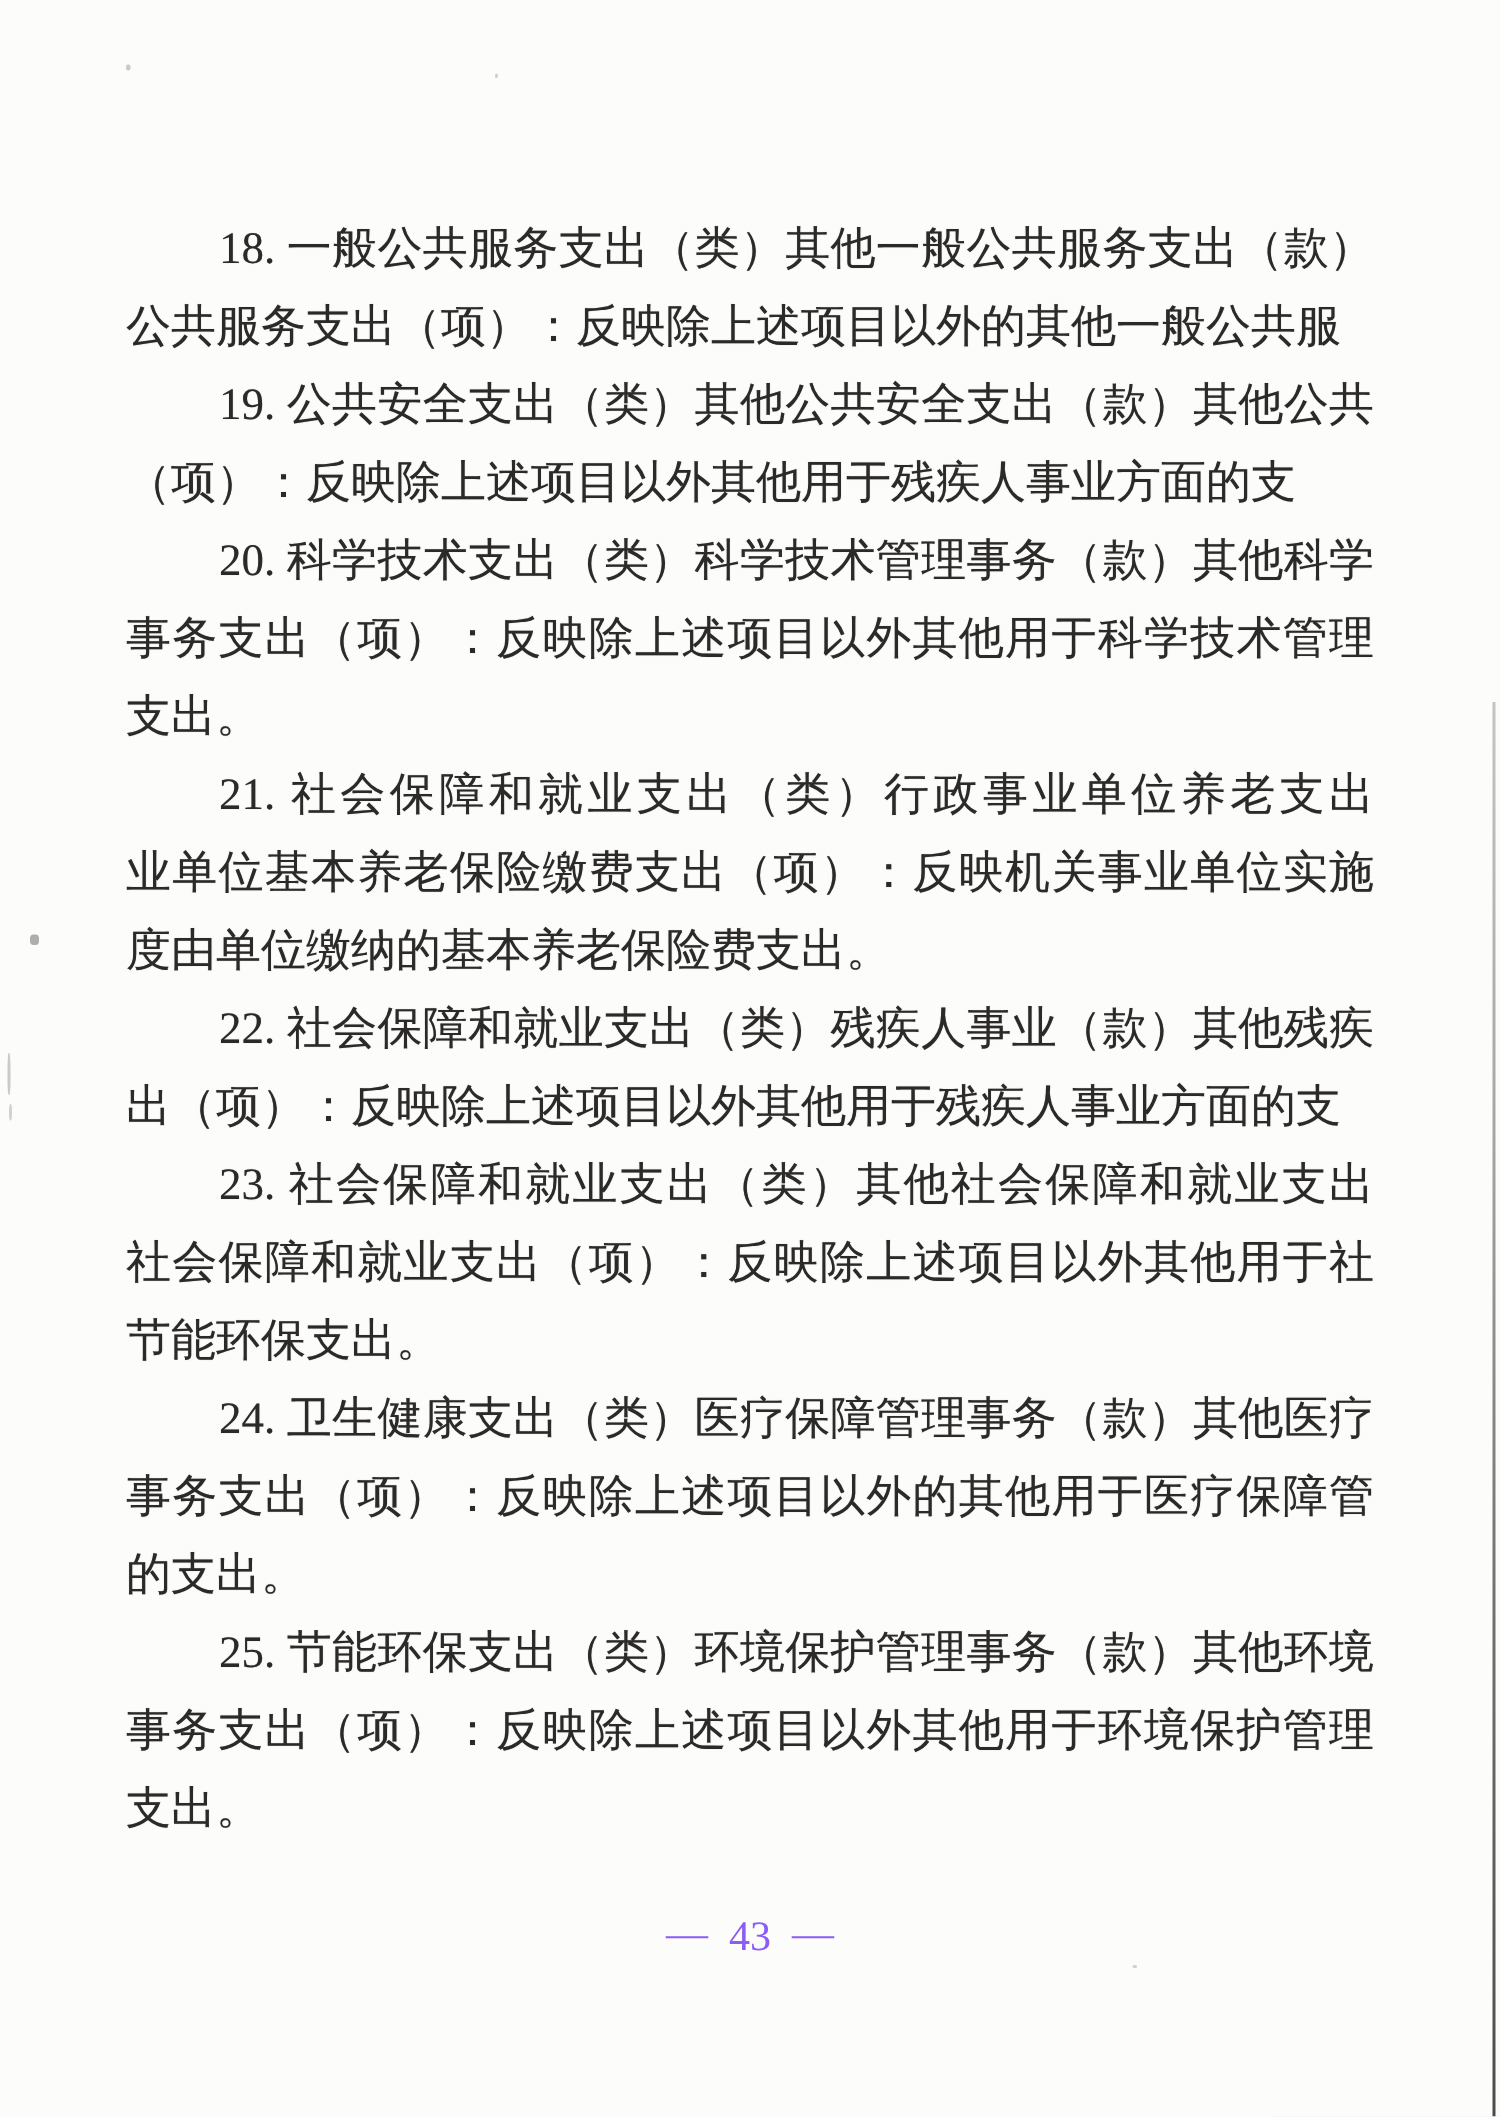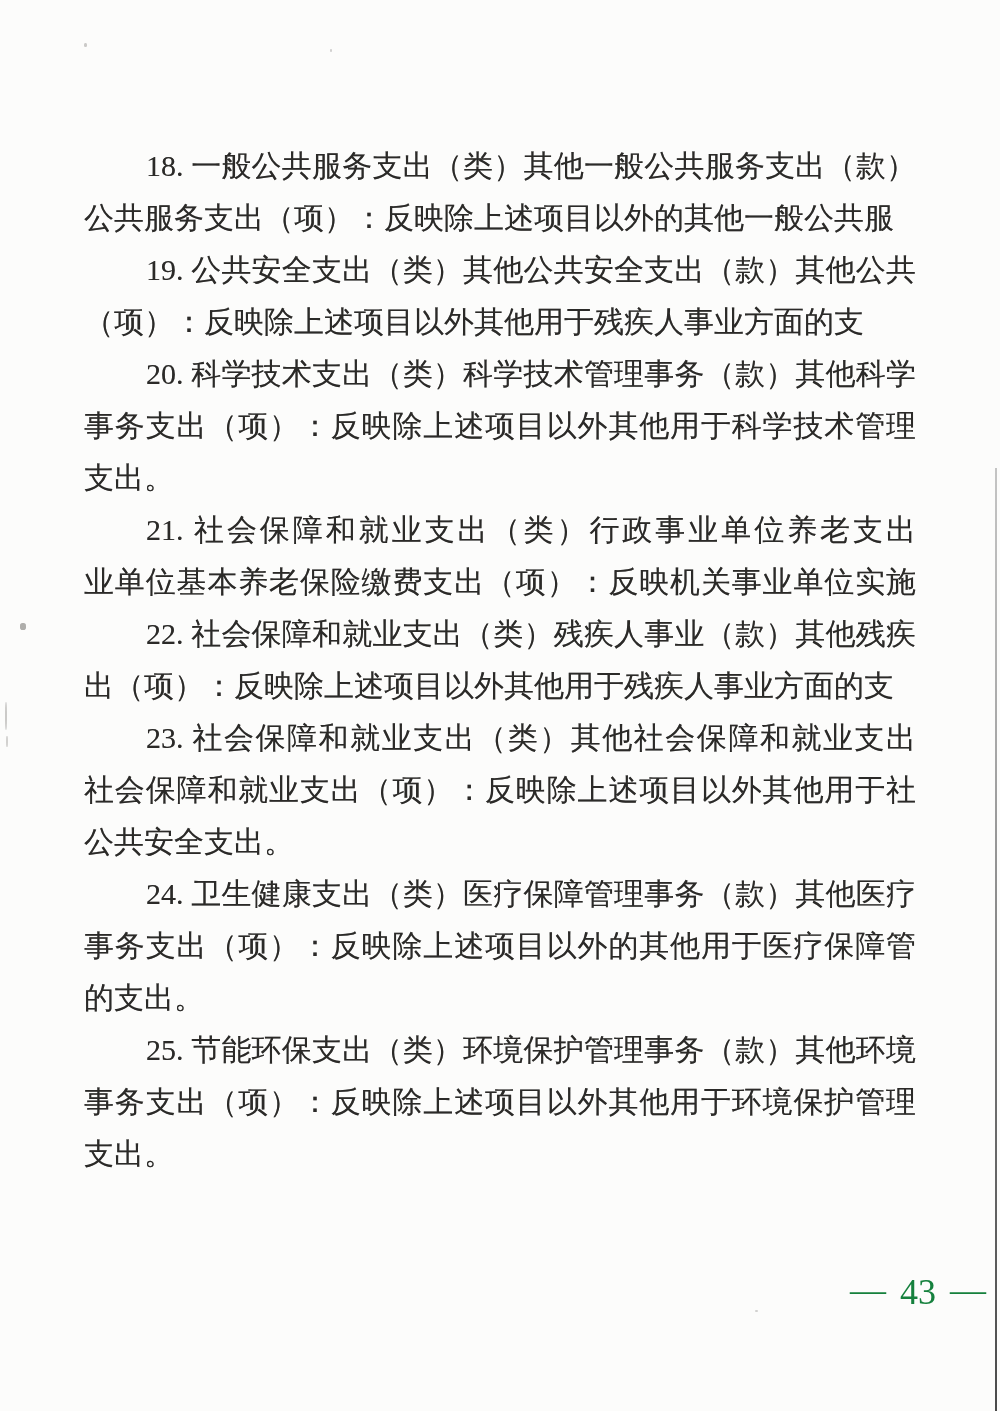--- a/index.html
+++ b/index.html
@@ -33,23 +33,23 @@
   .ln.last {
     text-align: left;
     text-align-last: auto;
   }
   .ln.ind { text-indent: 62px; }
   .footer {
     position: absolute;
     left: 0;
     top: 1272px;
     width: 100%;
-    text-align: right;
-    color: #15803d;
-    font-size: 36px;
+    text-align: center;
+    color: #8b5cf6;
+    font-size: 28px;
     line-height: 40px;
   }
   .footer .dash {
     display: inline-block;
     margin: 0 14px;
     transform: translateY(-2px);
     letter-spacing: 0;
   }
   .scan-line-right {
     position: absolute;
@@ -90,31 +90,32 @@
 
     <div class="para">
       <div class="ln ind">20. 科学技术支出（类）科学技术管理事务（款）其他科学技术管理</div>
       <div class="ln">事务支出（项）：反映除上述项目以外其他用于科学技术管理事务方面的</div>
       <div class="ln last">支出。</div>
     </div>
 
     <div class="para">
       <div class="ln ind">21. 社会保障和就业支出（类）行政事业单位养老支出（款）机关事</div>
       <div class="ln">业单位基本养老保险缴费支出（项）：反映机关事业单位实施养老保险制</div>
+      <div class="ln last">度由单位缴纳的基本养老保险费支出。</div>
     </div>
 
     <div class="para">
       <div class="ln ind">22. 社会保障和就业支出（类）残疾人事业（款）其他残疾人事业支</div>
       <div class="ln last">出（项）：反映除上述项目以外其他用于残疾人事业方面的支出。</div>
     </div>
 
     <div class="para">
       <div class="ln ind">23. 社会保障和就业支出（类）其他社会保障和就业支出（款）其他</div>
       <div class="ln">社会保障和就业支出（项）：反映除上述项目以外其他用于社会保障和就</div>
-      <div class="ln last">公共安全支出。</div>
+      <div class="ln last">节能环保支出。</div>
     </div>
 
     <div class="para">
       <div class="ln ind">24. 卫生健康支出（类）医疗保障管理事务（款）其他医疗保障管理</div>
       <div class="ln">事务支出（项）：反映除上述项目以外的其他用于医疗保障管理事务方面</div>
       <div class="ln last">的支出。</div>
     </div>
 
     <div class="para">
       <div class="ln ind">25. 节能环保支出（类）环境保护管理事务（款）其他环境保护管理</div>

